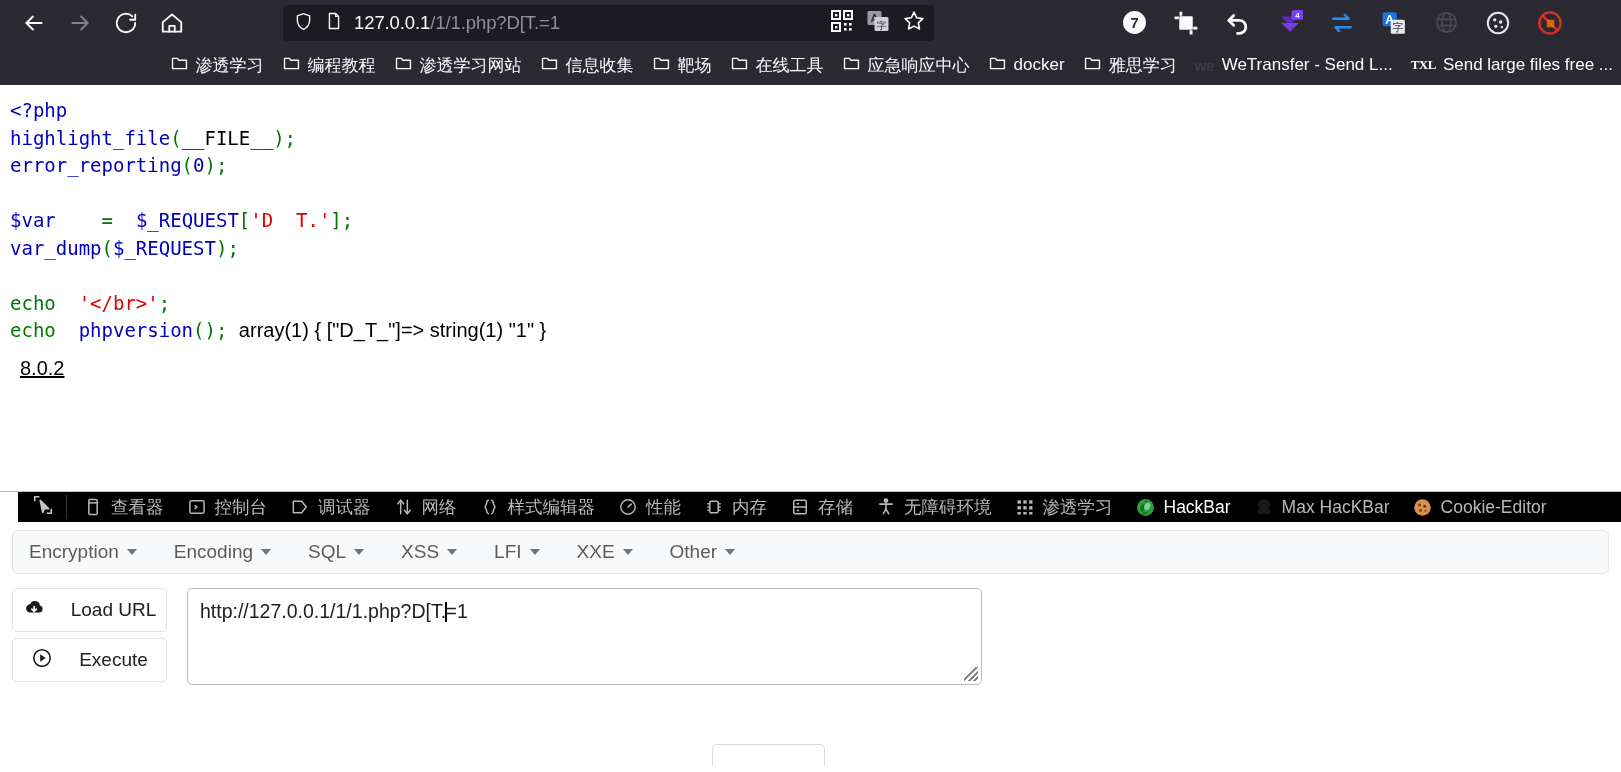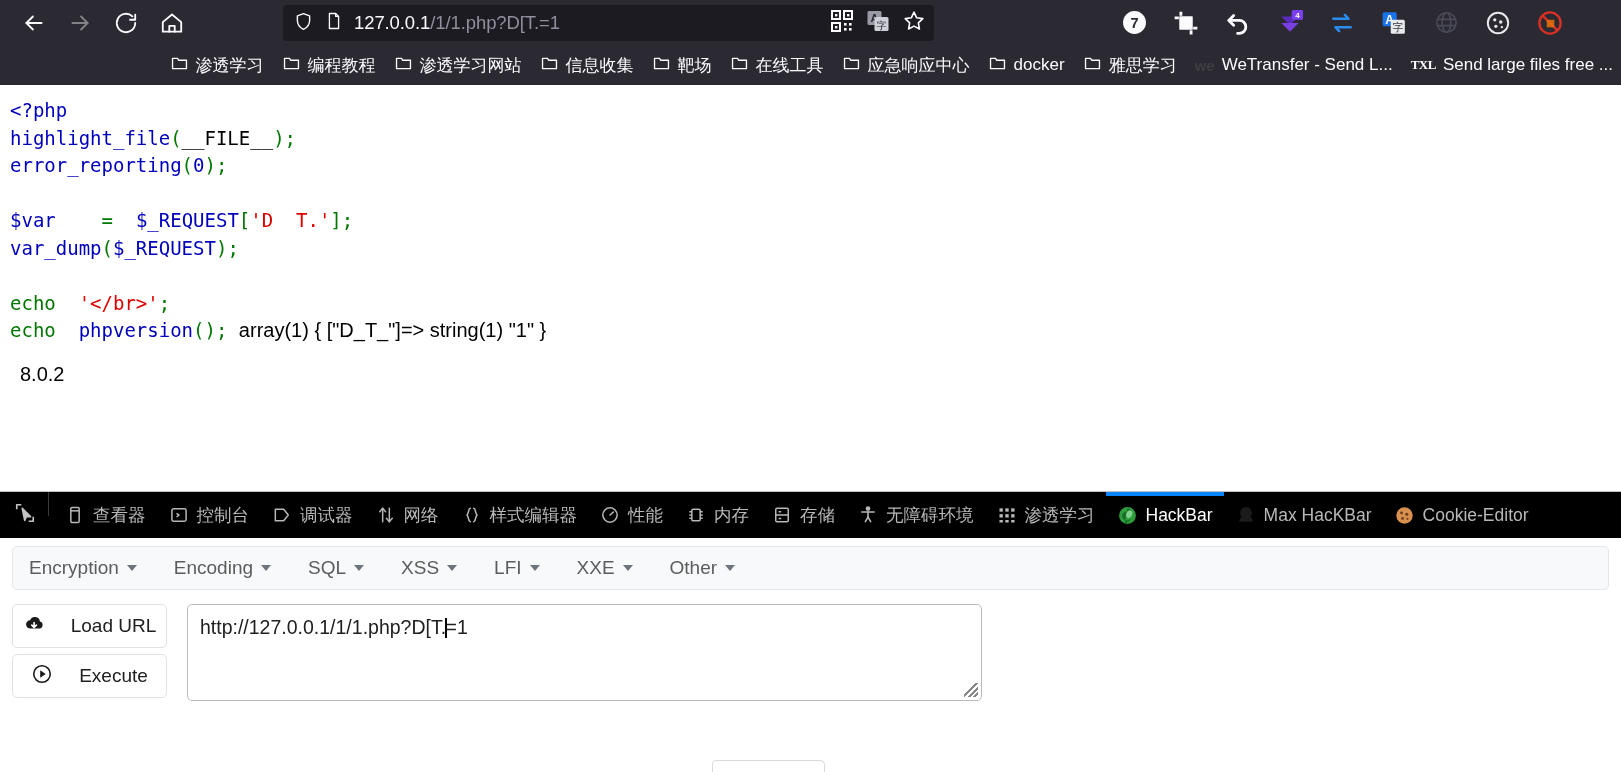--- a/index.html
+++ b/index.html
@@ -96,39 +96,40 @@
   .c-kw    { color: #007700; }
   .c-fn    { color: #0000bb; }
   .c-str   { color: #dd0000; }
   .c-def   { color: #000000; }
   .c-punc  { color: #007700; }
   .plain {
     font-family: "Liberation Sans", sans-serif;
     font-size: 20px;
     color: #000;
   }
-  .vd-line { margin-top: 18px; }
+  .vd-line { margin-top: 12px; text-decoration: underline; }
 
   
   .devtools {
     position: absolute;
     left: 0; bottom: 0;
     width: 1621px;
     height: 281px;
     background: #ffffff;
     border-top: 1px solid #c0c0c0;
   }
   .dt-tabs {
     background: #000000;
-    height: 46px;
+    height: 30px;
     display: flex;
-    align-items: flex-start;
+    align-items: center;
     padding-left: 6px;
     overflow: hidden;
     white-space: nowrap;
+    margin-left: 18px;
   }
   .dt-picker {
     width: 38px; height: 46px;
     display: flex; align-items: center; justify-content: center;
     flex: 0 0 auto;
   }
   .dt-sep { width: 1px; height: 24px; background: #3a3a3a; margin: 0 4px; flex: 0 0 auto; }
   .dt-tab {
     display: flex; align-items: center; gap: 7px;
     padding: 0 11px;

